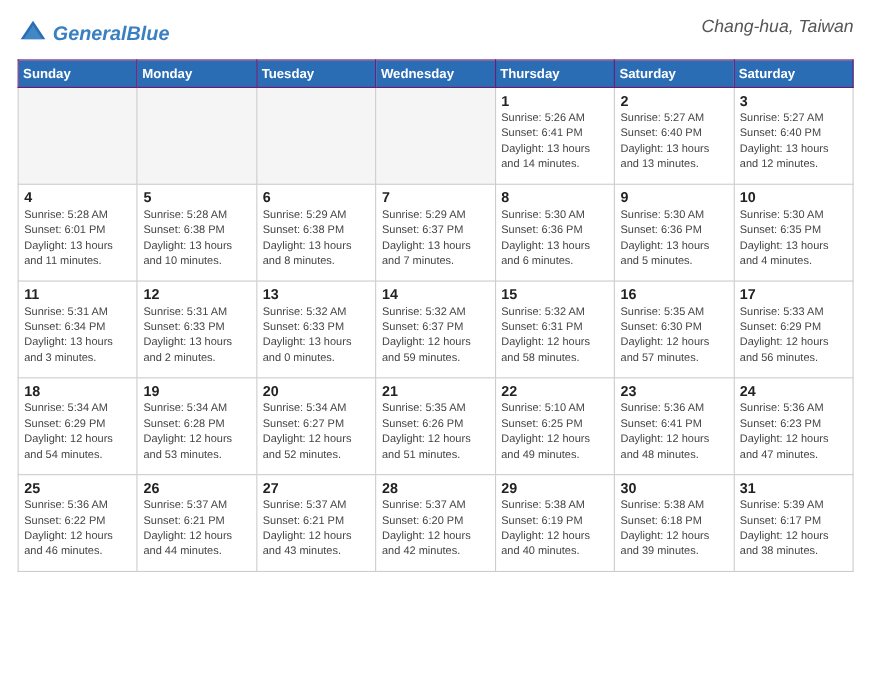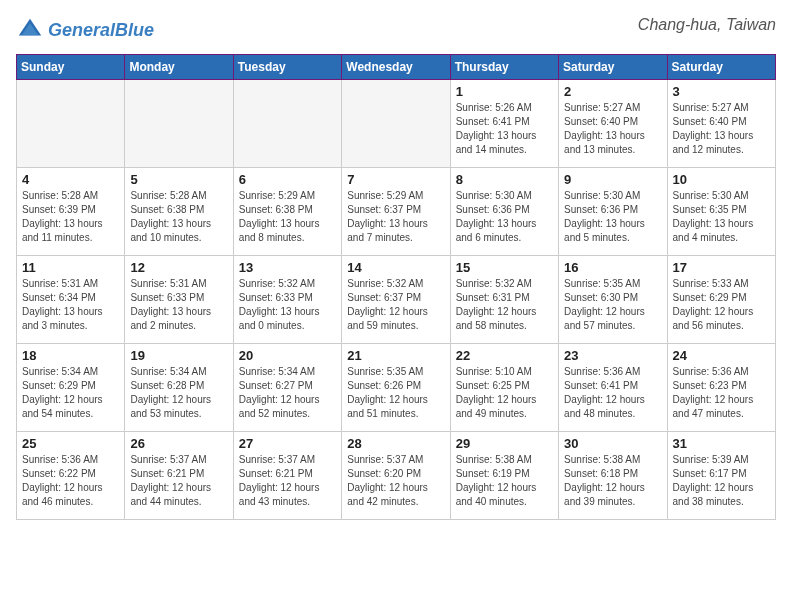--- a/index.html
+++ b/index.html
@@ -143,21 +143,21 @@
           <div class="day-info">Sunrise: 5:27 AM
 Sunset: 6:40 PM
 Daylight: 13 hours
 and 12 minutes.</div>
         </td>
       </tr>
       <tr>
         <td>
           <span class="day-num">4</span>
           <div class="day-info">Sunrise: 5:28 AM
-Sunset: 6:39 PM
+Sunset: 6:01 PM
 Daylight: 13 hours
 and 11 minutes.</div>
         </td>
         <td>
           <span class="day-num">5</span>
           <div class="day-info">Sunrise: 5:28 AM
 Sunset: 6:38 PM
 Daylight: 13 hours
 and 10 minutes.</div>
         </td>

